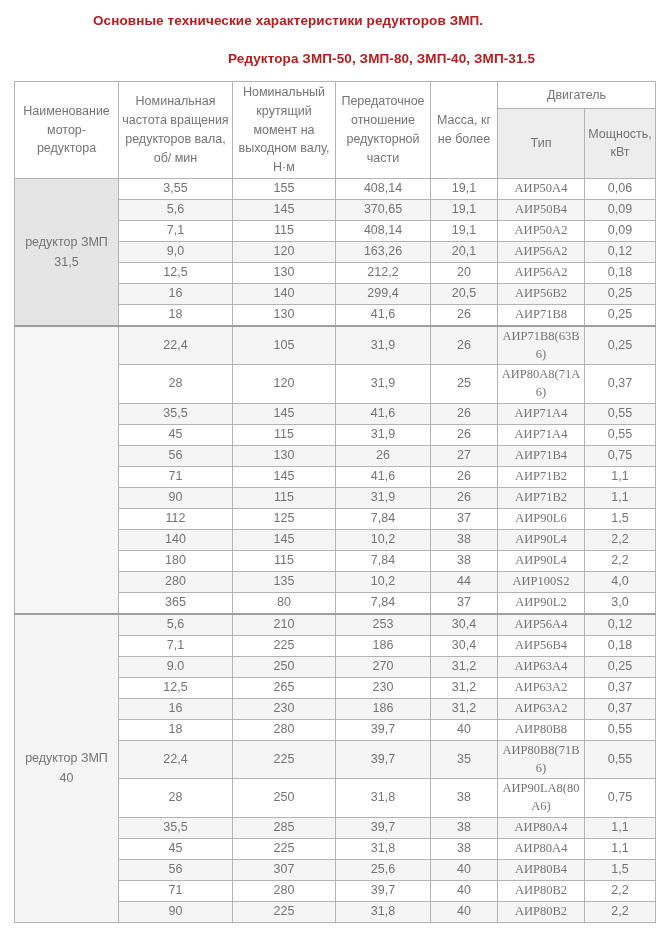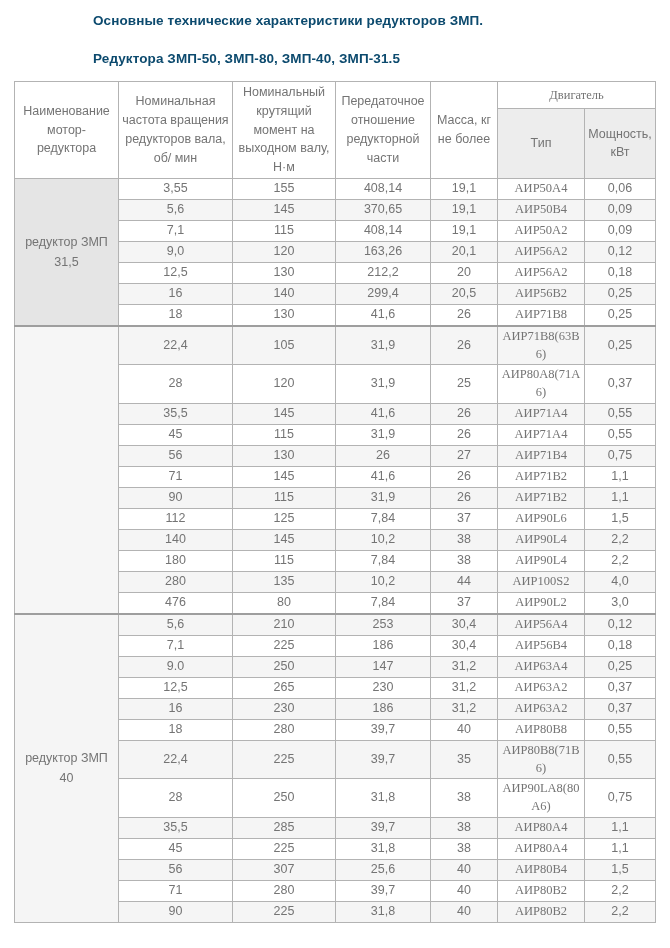--- a/index.html
+++ b/index.html
@@ -12,25 +12,26 @@
     font-family: "Liberation Sans", sans-serif;
   }
   .titles {
     padding-top: 13px;
     margin-left: 93px;
   }
   .title {
     margin: 0;
     font-size: 13.5px;
     font-weight: bold;
-    color: #0c4a6e;
+    color: #b91c1c;
     letter-spacing: 0.1px;
   }
   .title.second {
     margin-top: 23px;
+    text-align: center;
   }
   table.spec {
     border-collapse: collapse;
     table-layout: fixed;
     width: 641px;
     margin: 15px 0 0 14px;
     border: 1px solid #8f8f8f;
   }
   table.spec th,
   table.spec td {
@@ -42,21 +43,20 @@
     padding: 1px 3px;
     overflow: hidden;
   }
   thead th {
     font-weight: normal;
     background: #ffffff;
     line-height: 1.5;
   }
   th.engine-band {
     height: 24px;
-    font-family: Liberation Serif, serif;
   }
   th.engine-sub {
     background: #ededed;
   }
   tbody td {
     height: 18px;
     line-height: 1.42;
     background: #ffffff;
   }
   tbody tr.alt td {
@@ -250,21 +250,21 @@
       </tr>
       <tr class="alt">
         <td>280</td>
         <td>135</td>
         <td>10,2</td>
         <td>44</td>
         <td class="type-cell">АИР100S2</td>
         <td>4,0</td>
       </tr>
       <tr>
-        <td>476</td>
+        <td>365</td>
         <td>80</td>
         <td>7,84</td>
         <td>37</td>
         <td class="type-cell">АИР90L2</td>
         <td>3,0</td>
       </tr>
       <tr class="alt sec-start">
         <td rowspan="13" class="label-cell">редуктор ЗМП 40</td>
         <td>5,6</td>
         <td>210</td>
@@ -277,21 +277,21 @@
         <td>7,1</td>
         <td>225</td>
         <td>186</td>
         <td>30,4</td>
         <td class="type-cell">АИР56В4</td>
         <td>0,18</td>
       </tr>
       <tr class="alt">
         <td>9.0</td>
         <td>250</td>
-        <td>147</td>
+        <td>270</td>
         <td>31,2</td>
         <td class="type-cell">АИР63А4</td>
         <td>0,25</td>
       </tr>
       <tr>
         <td>12,5</td>
         <td>265</td>
         <td>230</td>
         <td>31,2</td>
         <td class="type-cell">АИР63А2</td>

